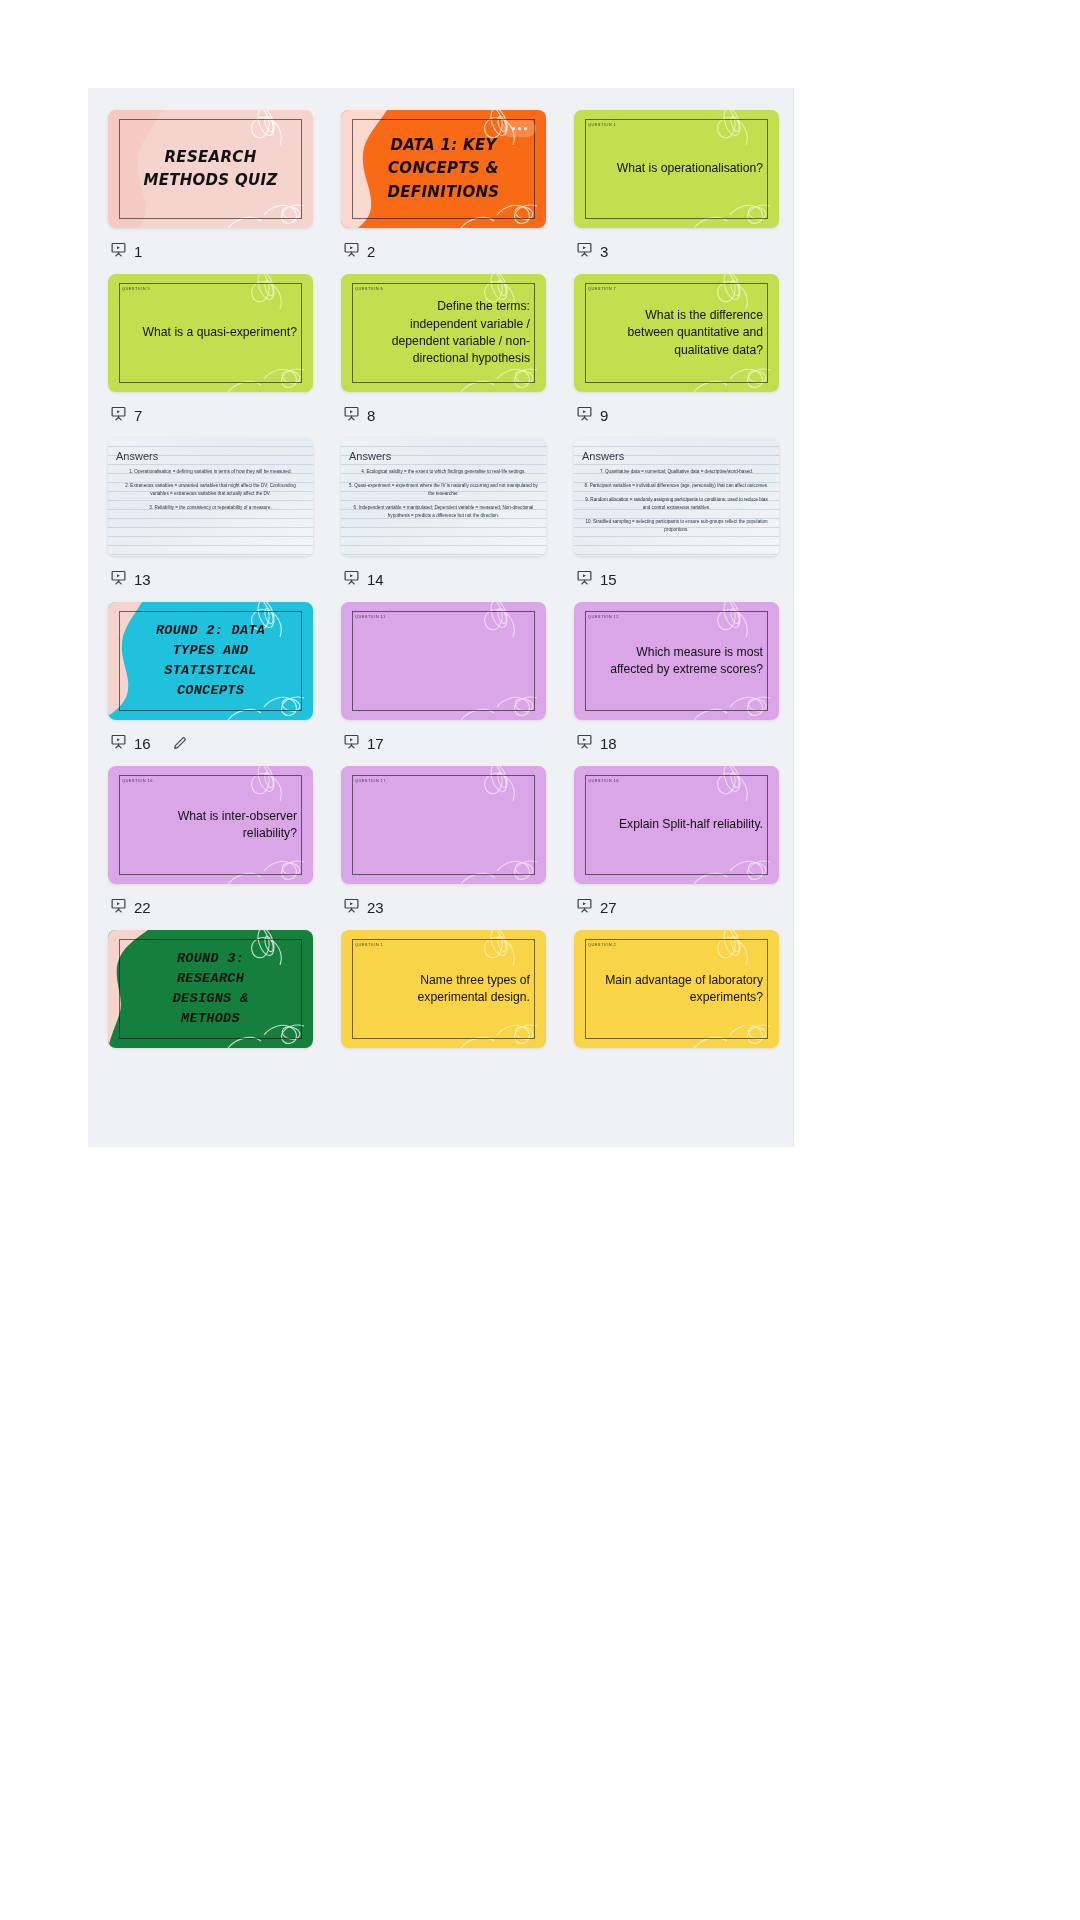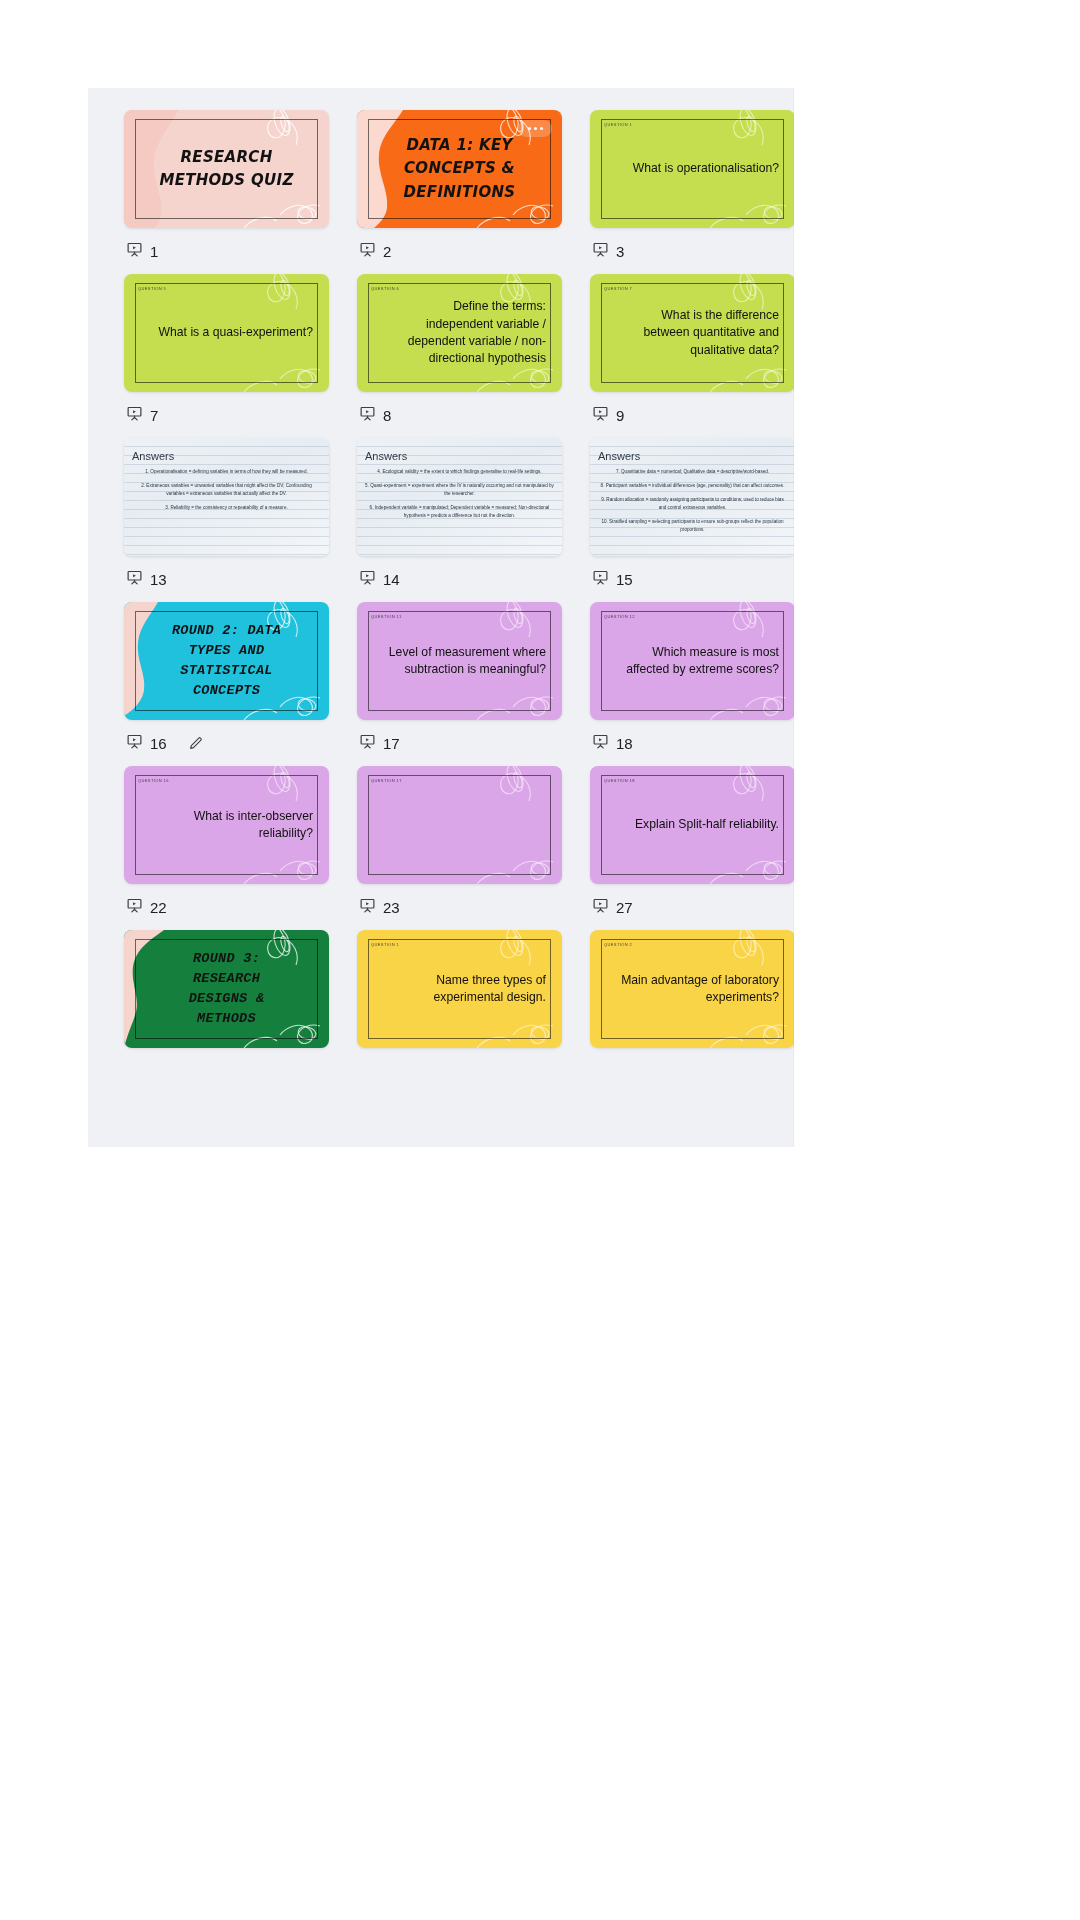--- a/index.html
+++ b/index.html
@@ -20,21 +20,21 @@
     background: #f0f1f5;
     overflow: hidden;
   }
 
   .grid {
     position: relative;
     display: grid;
     grid-template-columns: repeat(3, 205px);
     column-gap: 28px;
     row-gap: 0px;
-    padding: 22px 0 0 36px;
+    padding: 22px 0 0 20px;
   }
 
   .cell { width: 205px; }
 
   
   .slide {
     position: relative;
     width: 205px; height: 118px;
     border-radius: 8px;
     overflow: hidden;
@@ -457,23 +457,20 @@
       <path d="M150 -6c10 8 14 20 9 29-4 7-13 6-15-2-2-9 6-15 14-13 12 3 18 16 14 27"></path>
       <ellipse cx="158" cy="12" rx="7" ry="14" transform="rotate(-18 158 12)"></ellipse>
       <ellipse cx="161" cy="14" rx="3.5" ry="8" transform="rotate(-18 161 14)"></ellipse>
       <path d="M196 96c-9-3-19 1-22 8-2 6 3 11 9 9 7-2 7-11 1-15-9-6-22-1-28 7"></path>
       <ellipse cx="183" cy="103" rx="9" ry="6" transform="rotate(14 183 103)"></ellipse>
       <path d="M120 118c8-10 24-14 33-7"></path>
     </g>
             </svg>
         <div class="inner-frame"></div>
         <div class="qlabel">QUESTION 11</div>
-        <div class="body">
-          <span>Level of measurement where subtraction is meaningful?</span>
-        </div>
       </div>
           <div class="caption">
             <span class="sicon">
     <svg width="17" height="17" viewBox="0 0 24 24" fill="none" stroke="#3c4043" stroke-width="1.7" stroke-linecap="round" stroke-linejoin="round">
       <rect x="3" y="3.5" width="18" height="12" rx="1"></rect>
       <path d="M12 15.5v2.2"></path>
       <path d="M8.2 21l3.8-3.3L15.8 21"></path>
       <path d="M10 7.3l4 2.2-4 2.2z" fill="#3c4043" stroke="none"></path>
     </svg></span>
             <span class="num">17</span>

